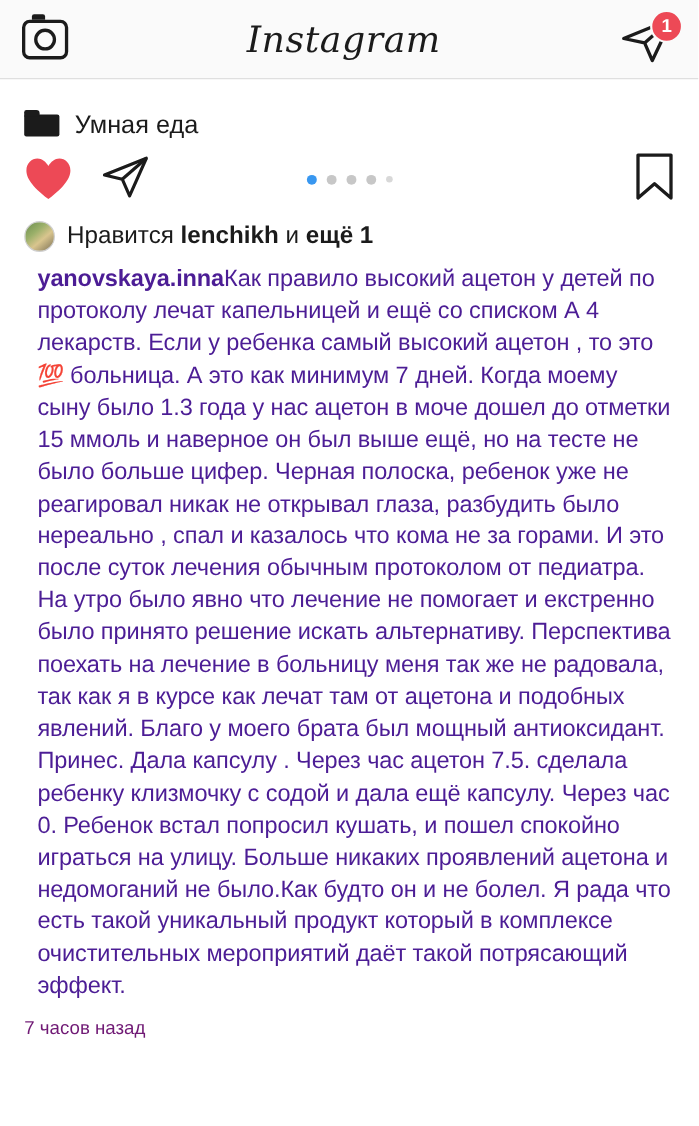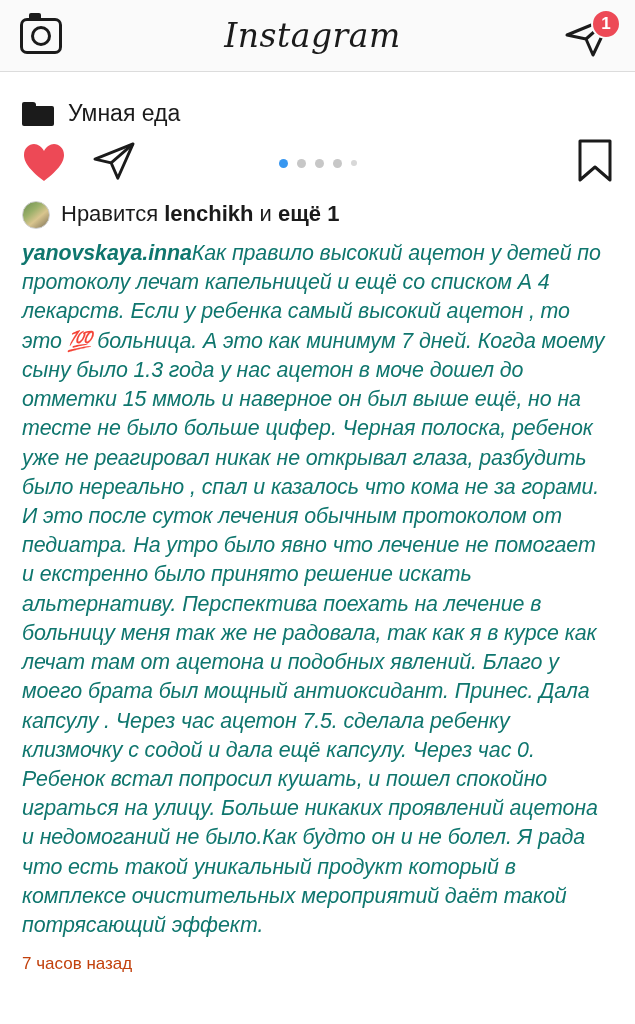--- a/index.html
+++ b/index.html
@@ -84,21 +84,21 @@
     display: flex;
     align-items: center;
     justify-content: center;
     border: 2px solid #fafafa;
     z-index: 3;
   }
 
   
   .collection-row {
     display: flex;
-    align-items: center;
+    align-items: flex-start;
     padding: 28px 22px 4px 22px;
     gap: 14px;
   }
   .folder-icon {
     width: 32px;
     height: 24px;
     position: relative;
   }
   .folder-icon::before {
     content: "";
@@ -171,38 +171,37 @@
     flex: none;
   }
   .likes-text {
     font-size: 22px;
     color: #1b1b1b;
   }
   .likes-text b { font-weight: bold; }
 
   
   .caption {
-    padding: 8px 22px 0 22px;
+    padding: 8px 22px 0 34px;
     font-size: 21.4px;
     line-height: 1.365;
-    color: #0f766e;
+    color: #4c1d95;
     letter-spacing: -0.1px;
-    font-style: italic;
   }
   .caption .username {
     font-weight: bold;
   }
   .hundred {
     font-size: 20px;
     letter-spacing: -1px;
   }
   .timestamp {
     padding: 14px 22px 0 22px;
     font-size: 17px;
-    color: #c2410c;
+    color: #701a75;
   }
 </style>
 </head>
 <body>
 
 <div class="topbar">
   <div class="camera-icon"></div>
 
   <div class="brand">Instagram</div>
 

